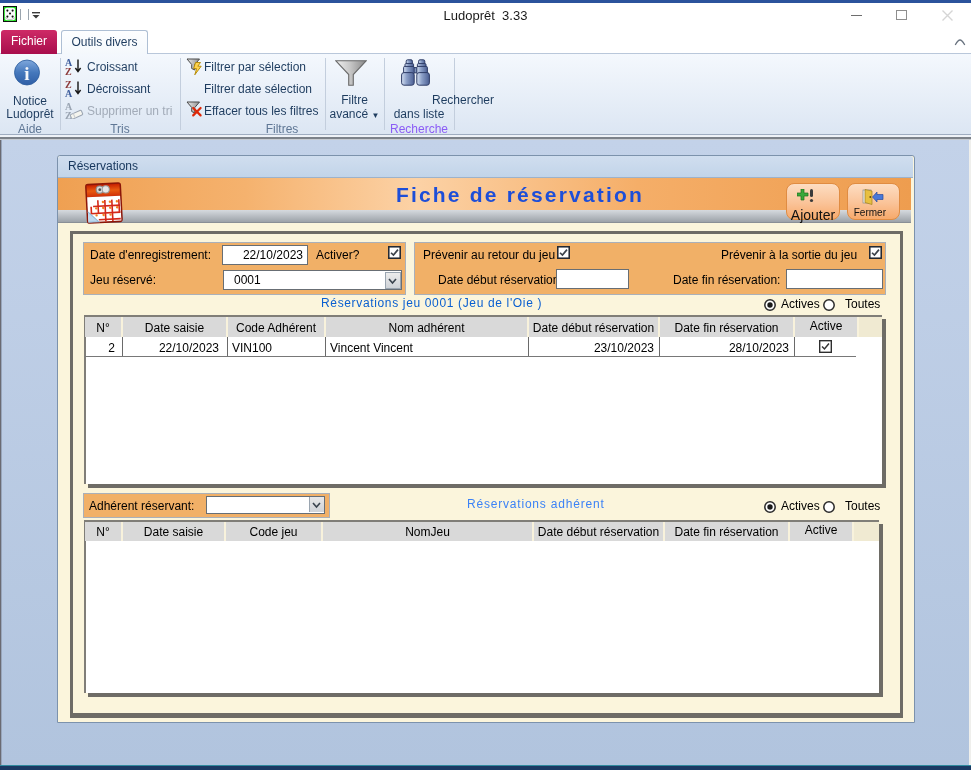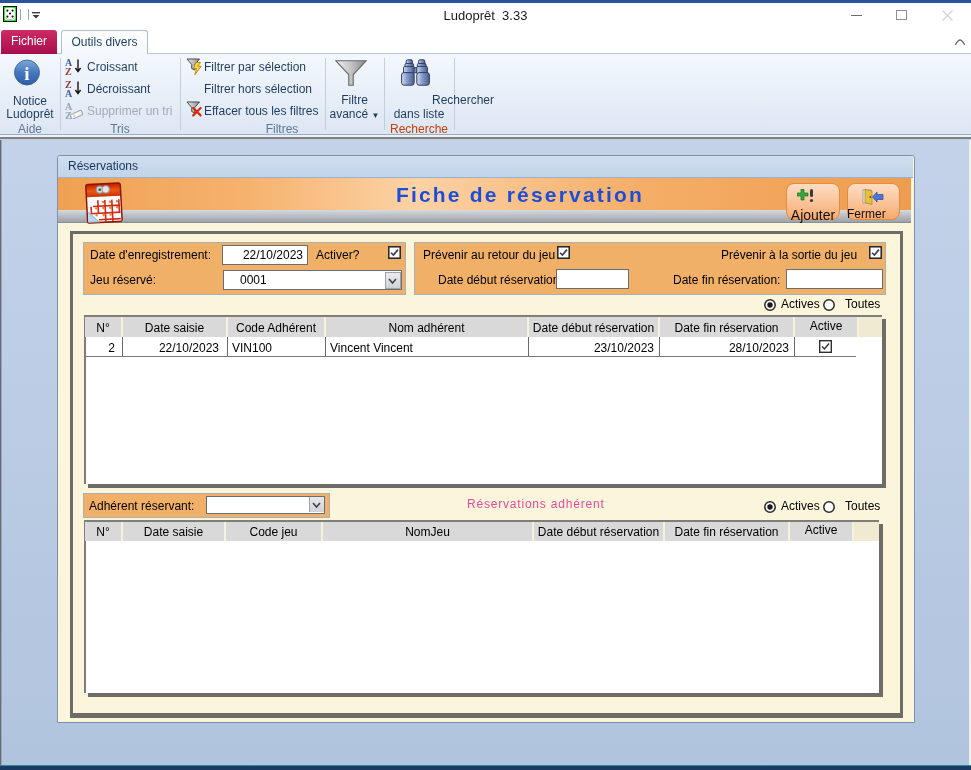--- a/index.html
+++ b/index.html
@@ -100,21 +100,21 @@
     <path d="M1 1 L13.5 1 L8.8 6.5 L8.8 12 L5.7 10.5 L5.7 6.5 Z" fill="url(#gfun1)" stroke="#4a4a4a" stroke-width="1"></path>
     <defs>
         <linearGradient id="gfun1" x1="0" y1="0" x2="1" y2="0">
           <stop offset="0" stop-color="#ececec"></stop>
           <stop offset="1" stop-color="#8e8e8e"></stop>
         </linearGradient>
       </defs>
     <path d="M9.5 4.5 L14.5 4.5 L11.8 8.2 L15.2 8.2 L8.8 16.8 L10.6 10.6 L7.6 10.6 Z" fill="#ffd34d" stroke="#b08600" stroke-width="0.9"></path>
   </svg>
   <div class="abs nav" style="left:204px;top:60px;">Filtrer par sélection</div>
-  <div class="abs nav" style="left:204px;top:82px;">Filtrer hors sélection</div>
+  <div class="abs nav" style="left:204px;top:82px;">Filtrer date sélection</div>
   <svg class="abs" style="left:186px;top:101px;" width="20" height="18" viewBox="0 0 20 18">
     <path d="M1 1 L13.5 1 L8.8 6.5 L8.8 12 L5.7 10.5 L5.7 6.5 Z" fill="url(#gfun2)" stroke="#4a4a4a" stroke-width="1"></path>
     <defs>
         <linearGradient id="gfun2" x1="0" y1="0" x2="1" y2="0">
           <stop offset="0" stop-color="#ececec"></stop>
           <stop offset="1" stop-color="#8e8e8e"></stop>
         </linearGradient>
       </defs>
     <path d="M7.2 7 L14.6 14.4 M14.6 7 L7.2 14.4" stroke="#dd2808" stroke-width="2.2" stroke-linecap="round"></path>
   </svg>
@@ -149,21 +149,21 @@
       <rect x="16.4" y="4.6" width="8.6" height="3.6" rx="1"></rect>
       <rect x="12" y="8.6" width="5" height="5.2"></rect>
       <rect x="2.6" y="7.4" width="10.6" height="7.6" rx="1.2"></rect>
       <rect x="15.8" y="7.4" width="10.6" height="7.6" rx="1.2"></rect>
       <rect x="0.6" y="13.6" width="12.6" height="12.6" rx="2.4"></rect>
       <rect x="15.8" y="13.6" width="12.6" height="12.6" rx="2.4"></rect>
     </g>
   </svg>
   <div class="abs nav" style="left:384px;top:93px;width:70px;text-align:center;margin-left:44px;">Rechercher</div>
   <div class="abs nav" style="left:384px;top:107px;width:70px;text-align:center;">dans liste</div>
-  <div class="abs" style="left:384px;top:122px;width:70px;text-align:center;color:#c2410c;">Recherche</div>
+  <div class="abs" style="left:384px;top:122px;width:70px;text-align:center;color:#8b5cf6;">Recherche</div>
 
   <div class="abs" style="left:0;top:134px;width:971px;height:1px;background:#9fadc1;"></div>
   <div class="abs" style="left:0;top:135px;width:971px;height:2px;background:#eef2f8;"></div>
   <div class="abs" style="left:0;top:137px;width:971px;height:2px;background:#7c828a;"></div>
   <div class="abs" style="left:0;top:139px;width:971px;height:1px;background:#c6cbd2;"></div>
 
   <div class="abs" style="left:0;top:140px;width:971px;height:625px;background:linear-gradient(#c3d2e9,#b1c4de);"></div>
   <div class="abs" style="left:0;top:140px;width:1px;height:625px;background:#6a6a72;"></div>
     <div class="abs" style="left:1px;top:140px;width:1px;height:625px;background:#98a6bc;"></div>
   <div class="abs" style="left:969px;top:140px;width:2px;height:625px;background:#efefec;"></div>
@@ -225,34 +225,34 @@
   </svg>
   <div class="abs" style="left:786px;top:207px;width:54px;text-align:center;font-size:14px;color:#111;">Ajouter</div>
 
   <div class="abs" style="left:847px;top:183px;width:53px;height:37px;background:linear-gradient(#fdddc2,#fac398 55%,#f7a96b);border:1.5px solid #e08c42;border-radius:8px;box-sizing:border-box;"></div>
   <svg class="abs" style="left:862px;top:189px;" width="22" height="16" viewBox="0 0 22 16">
     <rect x="1" y="1" width="8" height="13" fill="#f0f0e8" stroke="#888" stroke-width="0.7"></rect>
     <path d="M3 0.5 L10 2 L10 15.5 L3 13.5 Z" fill="#e8c040" stroke="#a08020" stroke-width="0.7"></path>
     <circle cx="8.3" cy="8" r="0.9" fill="#604010"></circle>
     <path d="M21 5.5 L15 5.5 L15 3 L10.5 8 L15 13 L15 10.5 L21 10.5 Z" fill="#4878d8" stroke="#2a4a9c" stroke-width="0.7"></path>
   </svg>
-  <div class="abs" style="left:847px;top:207px;width:39px;text-align:left;font-size:12px;color:#111;">Fermer</div>
+  <div class="abs" style="left:847px;top:207px;width:39px;text-align:right;font-size:10px;color:#111;">Fermer</div>
 
   <div class="abs" style="left:70px;top:231px;width:833px;height:487px;border:3px solid #6e6c66;border-bottom-width:5px;box-sizing:border-box;"></div>
 
   <div class="abs" style="left:83px;top:242px;width:323px;height:53px;background:#f1b067;border:1px solid #a9b0ba;box-sizing:border-box;"></div>
   <div class="abs" style="left:90px;top:248px;text-align:center;">Date d'enregistrement:</div>
   <div class="abs" style="left:222px;top:245px;width:86px;height:20px;background:#fff;border:1.5px solid #686e74;box-sizing:border-box;text-align:right;padding:2px 4px 0 0;">22/10/2023</div>
   <div class="abs" style="left:316px;top:248px;">Activer?</div>
   <svg class="abs" style="left:388px;top:246px;" width="13" height="13" viewBox="0 0 15 15">
     <rect x="0.9" y="0.9" width="13.2" height="13.2" fill="#fff" stroke="#252a33" stroke-width="1.8"></rect>
     <path d="M3.5 7.8 L6.3 10.5 L11.5 4.2" fill="none" stroke="#3c424a" stroke-width="1.9"></path>
   </svg>
   <div class="abs" style="left:90px;top:273px;">Jeu réservé:</div>
-  <div class="abs" style="left:223px;top:270px;width:179px;height:20px;background:#fff;border:1.5px solid #686e74;box-sizing:border-box;padding:2px 0 0 16px;">0001</div>
+  <div class="abs" style="left:223px;top:270px;width:179px;height:20px;background:#fff;border:1.5px solid #686e74;box-sizing:border-box;padding:2px 0 0 10px;">0001</div>
   <div class="abs" style="left:385px;top:271.5px;width:15.5px;height:17px;background:linear-gradient(#ececec,#cfd3d8);border:1px solid #9aa5b0;box-sizing:border-box;"></div>
   <svg class="abs" style="left:387px;top:277px;" width="11" height="8" viewBox="0 0 11 8">
     <path d="M2 2 L5.5 6 L9 2" fill="none" stroke="#3a444e" stroke-width="1.6"></path>
   </svg>
 
   <div class="abs" style="left:414px;top:242px;width:472px;height:53px;background:#f1b067;border:1px solid #a9b0ba;box-sizing:border-box;"></div>
   <div class="abs" style="left:423px;top:248px;">Prévenir au retour du jeu</div>
   <svg class="abs" style="left:557px;top:246px;" width="13" height="13" viewBox="0 0 15 15">
     <rect x="0.9" y="0.9" width="13.2" height="13.2" fill="#fff" stroke="#252a33" stroke-width="1.8"></rect>
     <path d="M3.5 7.8 L6.3 10.5 L11.5 4.2" fill="none" stroke="#3c424a" stroke-width="1.9"></path>
@@ -260,20 +260,21 @@
   <div class="abs" style="left:721px;top:248px;">Prévenir à la sortie du jeu</div>
   <svg class="abs" style="left:869px;top:246px;" width="13" height="13" viewBox="0 0 15 15">
     <rect x="0.9" y="0.9" width="13.2" height="13.2" fill="#fff" stroke="#252a33" stroke-width="1.8"></rect>
     <path d="M3.5 7.8 L6.3 10.5 L11.5 4.2" fill="none" stroke="#3c424a" stroke-width="1.9"></path>
   </svg>
   <div class="abs" style="left:438px;top:273px;">Date début réservation:</div>
   <div class="abs" style="left:556px;top:269px;width:73px;height:20px;background:#fff;border:1.5px solid #686e74;box-sizing:border-box;"></div>
   <div class="abs" style="left:673px;top:273px;">Date fin réservation:</div>
   <div class="abs" style="left:786px;top:269px;width:97px;height:20px;background:#fff;border:1.5px solid #686e74;box-sizing:border-box;"></div>
 
+  <div class="abs" style="left:321px;top:296px;color:#0a5fd0;letter-spacing:0.65px;">Réservations jeu 0001 (Jeu de l'Oie )</div>
   <svg class="abs" style="left:764px;top:299px;" width="12" height="12" viewBox="0 0 12 12">
     <circle cx="6" cy="6" r="5.2" fill="#fff" stroke="#2a2a2a" stroke-width="1.5"></circle>
     <circle cx="6" cy="6" r="2.7" fill="#1a1a1a"></circle>
   </svg>
   <div class="abs" style="left:781px;top:297px;">Actives</div>
   <svg class="abs" style="left:823px;top:299px;" width="12" height="12" viewBox="0 0 12 12">
     <circle cx="6" cy="6" r="5.2" fill="#fff" stroke="#2a2a2a" stroke-width="1.5"></circle>
   </svg>
   <div class="abs" style="left:845px;top:297px;">Toutes</div>
 
@@ -320,21 +321,21 @@
     <path d="M3.5 7.5 L6.3 10.3 L11.5 4" fill="none" stroke="#333" stroke-width="1.7"></path>
   </svg>
 
   <div class="abs" style="left:83px;top:493px;width:247px;height:25px;background:#f1b067;border:1px solid #a9b0ba;box-sizing:border-box;"></div>
   <div class="abs" style="left:89px;top:499px;">Adhérent réservant:</div>
   <div class="abs" style="left:206px;top:496px;width:119px;height:18px;background:#fff;border:1px solid #666e76;box-sizing:border-box;"></div>
   <div class="abs" style="left:309px;top:497px;width:15px;height:15px;background:linear-gradient(#e8e8e8,#cfd3d8);border-left:1px solid #9aa5b0;box-sizing:border-box;"></div>
   <svg class="abs" style="left:311px;top:501px;" width="11" height="8" viewBox="0 0 11 8">
     <path d="M2 2 L5.5 6 L9 2" fill="none" stroke="#3a444e" stroke-width="1.6"></path>
   </svg>
-  <div class="abs" style="left:467px;top:497px;color:#ec4899;letter-spacing:0.8px;text-align:center;">Réservations adhérent</div>
+  <div class="abs" style="left:467px;top:497px;color:#3b82f6;letter-spacing:0.8px;text-align:center;">Réservations adhérent</div>
   <svg class="abs" style="left:764px;top:501px;" width="12" height="12" viewBox="0 0 12 12">
     <circle cx="6" cy="6" r="5.2" fill="#fff" stroke="#2a2a2a" stroke-width="1.5"></circle>
     <circle cx="6" cy="6" r="2.7" fill="#1a1a1a"></circle>
   </svg>
   <div class="abs" style="left:781px;top:499px;">Actives</div>
   <svg class="abs" style="left:823px;top:501px;" width="12" height="12" viewBox="0 0 12 12">
     <circle cx="6" cy="6" r="5.2" fill="#fff" stroke="#2a2a2a" stroke-width="1.5"></circle>
   </svg>
   <div class="abs" style="left:845px;top:499px;">Toutes</div>
 

